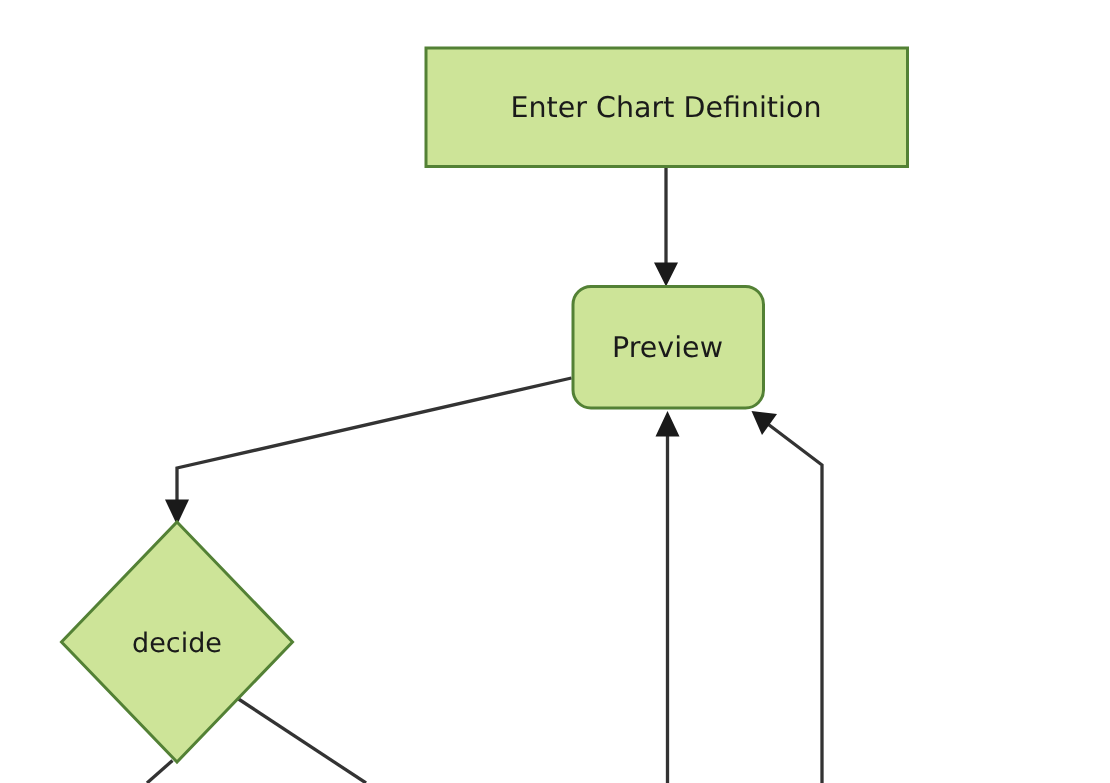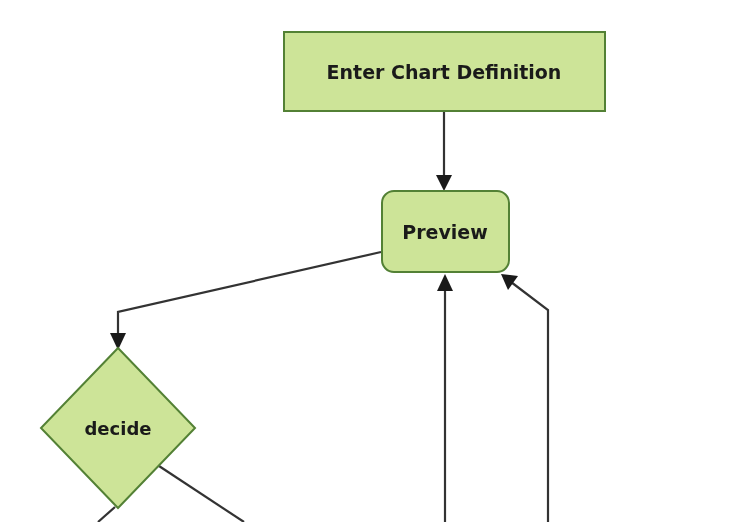--- a/index.html
+++ b/index.html
@@ -12,21 +12,20 @@
     width: 740px;
     height: 522px;
     overflow: hidden;
     font-family: "DejaVu Sans", "Liberation Sans", sans-serif;
   }
   #diagram-canvas {
     position: relative;
     width: 600px;
     height: 522px;
     background: #ffffff;
-    font-weight: bold;
   }
   #flow-svg {
     position: absolute;
     top: 0;
     left: 0;
     width: 740px;
     height: 522px;
     display: block;
   }
   .node-shape {

